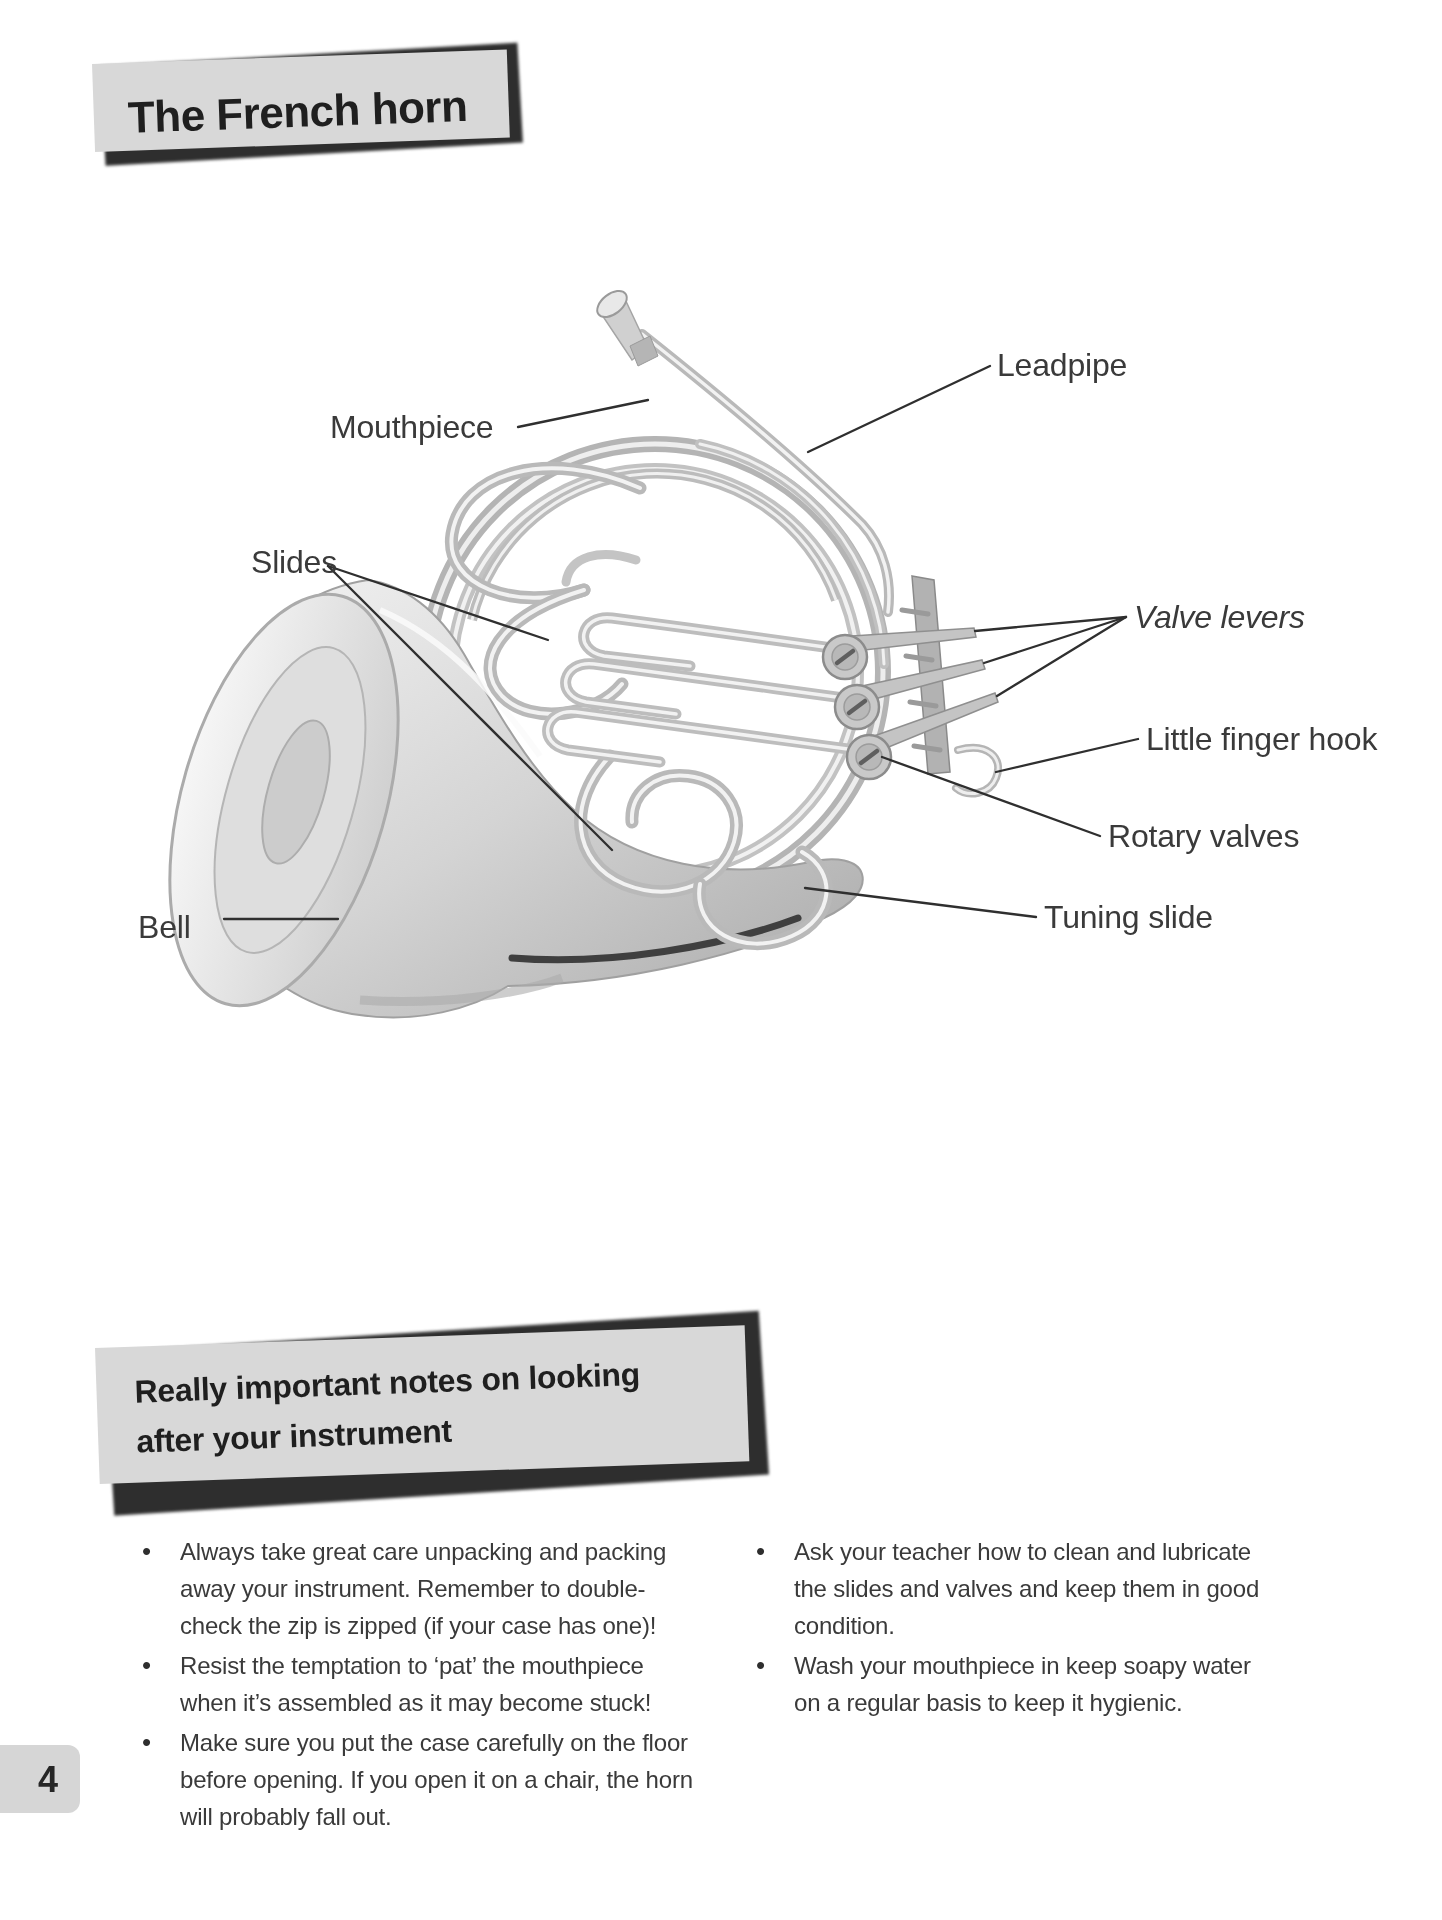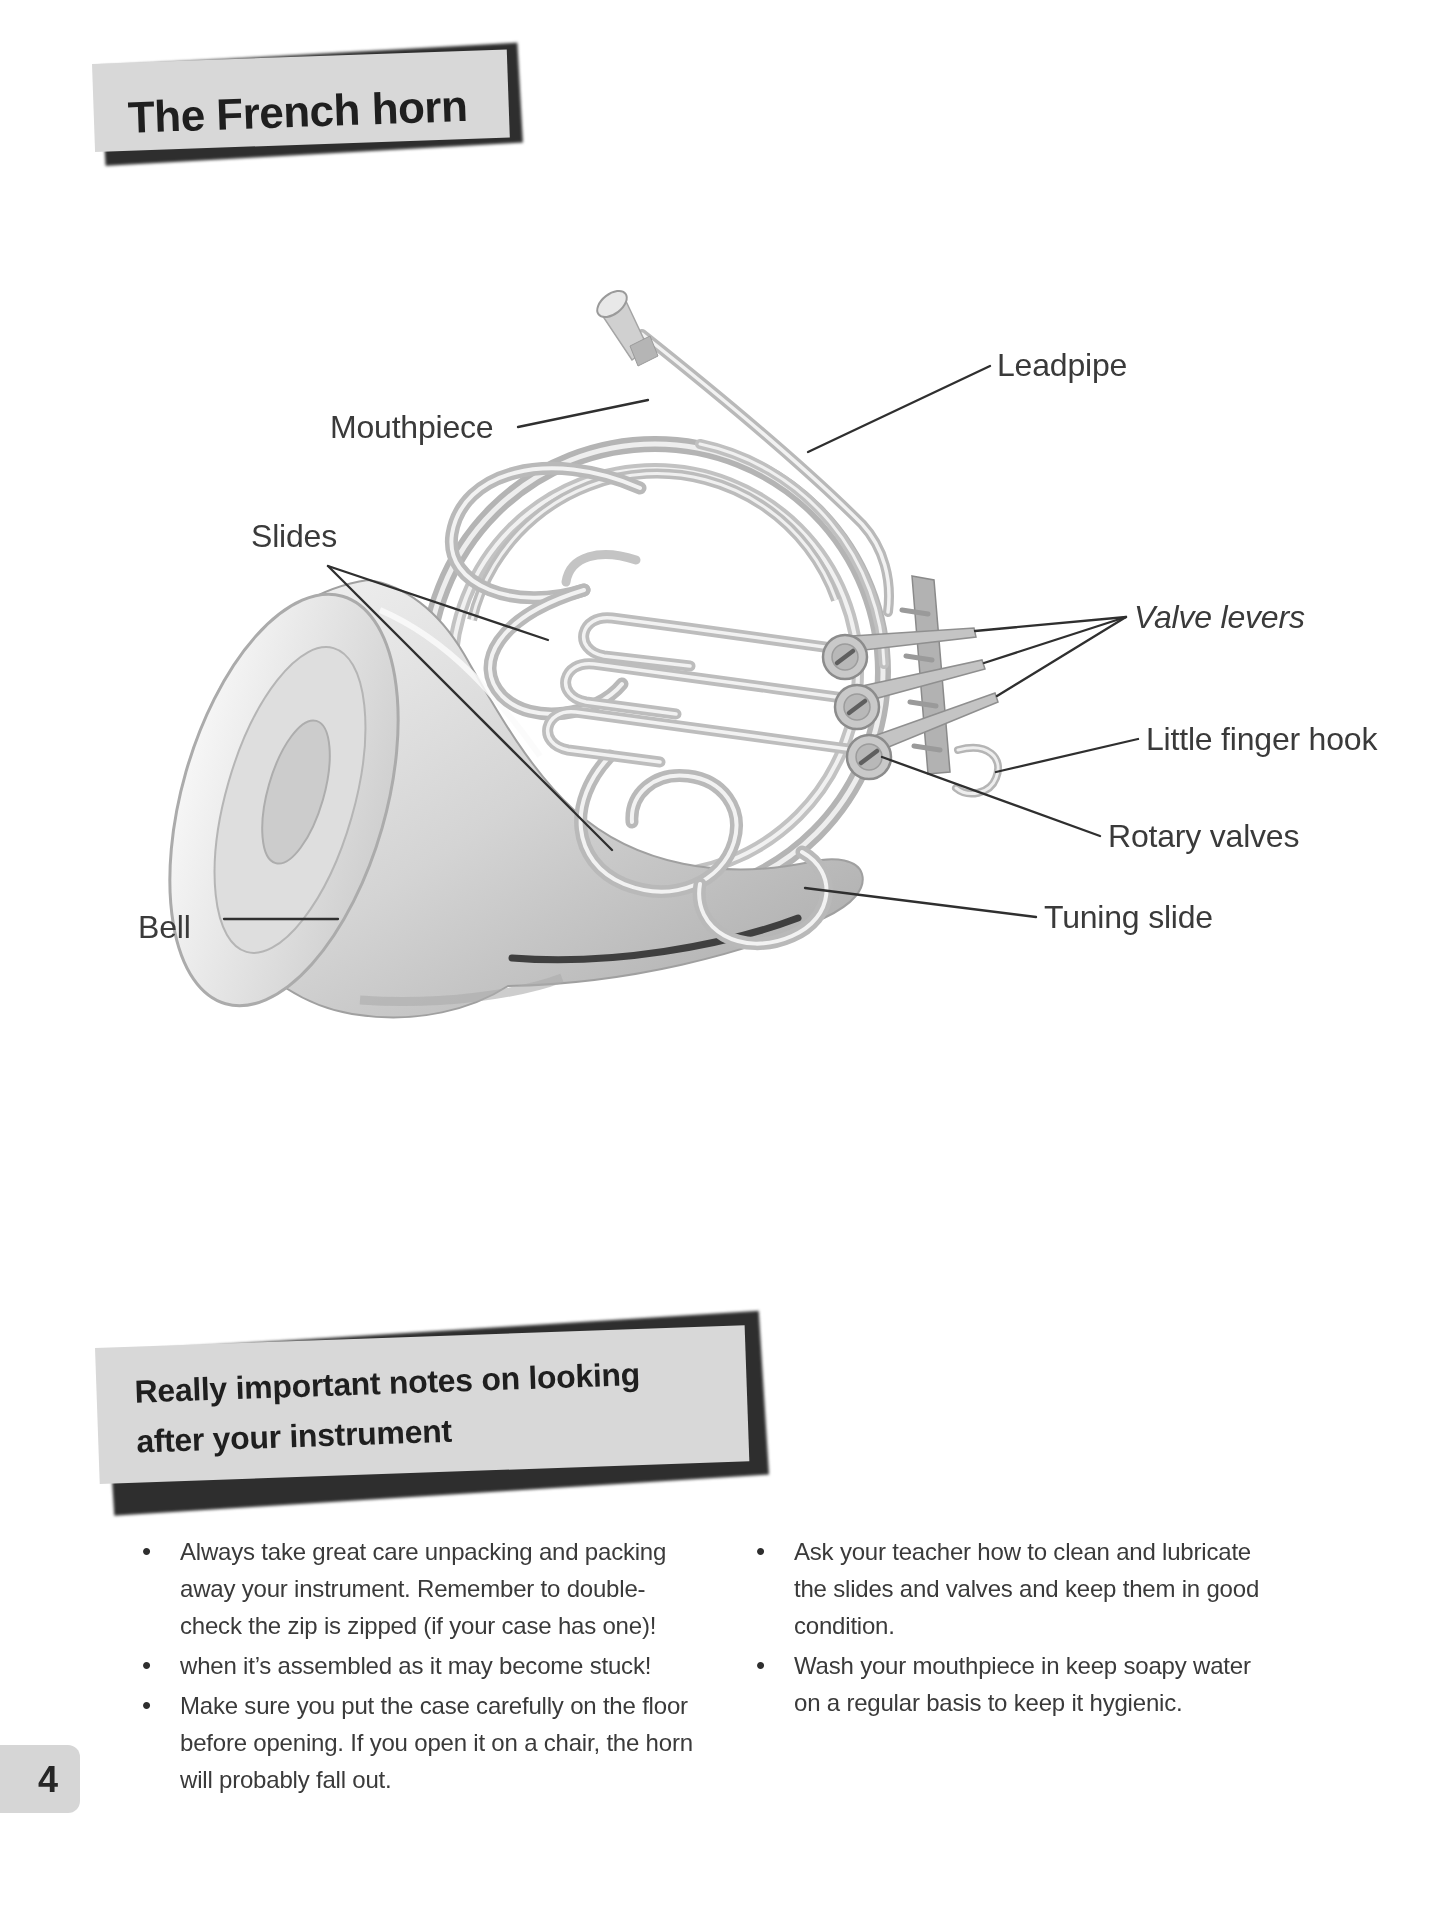--- a/index.html
+++ b/index.html
@@ -17,21 +17,21 @@
                 letter-spacing:-0.5px;white-space:nowrap;}
   .banner2-line{padding-left:38px;font-size:32px;font-weight:bold;color:#1f1f1f;
                 line-height:50px;letter-spacing:-0.3px;white-space:nowrap;}
   .banner2-text{padding-top:20px;}
 
   
   .dlabel{position:absolute;font-size:32px;letter-spacing:-0.2px;color:#3a3a3a;
           white-space:nowrap;line-height:26px;}
   .lbl-mouthpiece{left:330px;top:414px;width:180px;text-align:left;}
   .lbl-leadpipe{left:997px;top:352px;}
-  .lbl-slides{left:251px;top:523px;}
+  .lbl-slides{left:251px;top:549px;}
   .lbl-valve-levers{left:1134px;top:604px;font-style:italic;}
   .lbl-little-finger-hook{left:1146px;top:726px;}
   .lbl-rotary-valves{left:1108px;top:823px;}
   .lbl-tuning-slide{left:1044px;top:904px;}
   .lbl-bell{left:138px;top:906px;margin-top:8px;}
 
   .horn-svg{position:absolute;left:0;top:0;width:1442px;height:1920px;pointer-events:none;}
 
   .caption{position:absolute;left:743px;top:1098px;font-size:24.5px;line-height:36px;
            letter-spacing:-0.2px;color:#3a3a3a;}
@@ -205,20 +205,21 @@
       <span class="bullet">•</span>
       <div class="blines">
         <div>Always take great care unpacking and packing</div>
         <div>away your instrument. Remember to double-</div>
         <div>check the zip is zipped (if your case has one)!</div>
       </div>
     </div>
     <div class="care-item">
       <span class="bullet">•</span>
       <div class="blines">
+        <div>Resist the temptation to ‘pat’ the mouthpiece</div>
         <div>when it’s assembled as it may become stuck!</div>
       </div>
     </div>
     <div class="care-item">
       <span class="bullet">•</span>
       <div class="blines">
         <div>Make sure you put the case carefully on the floor</div>
         <div>before opening. If you open it on a chair, the horn</div>
         <div>will probably fall out.</div>
       </div>

